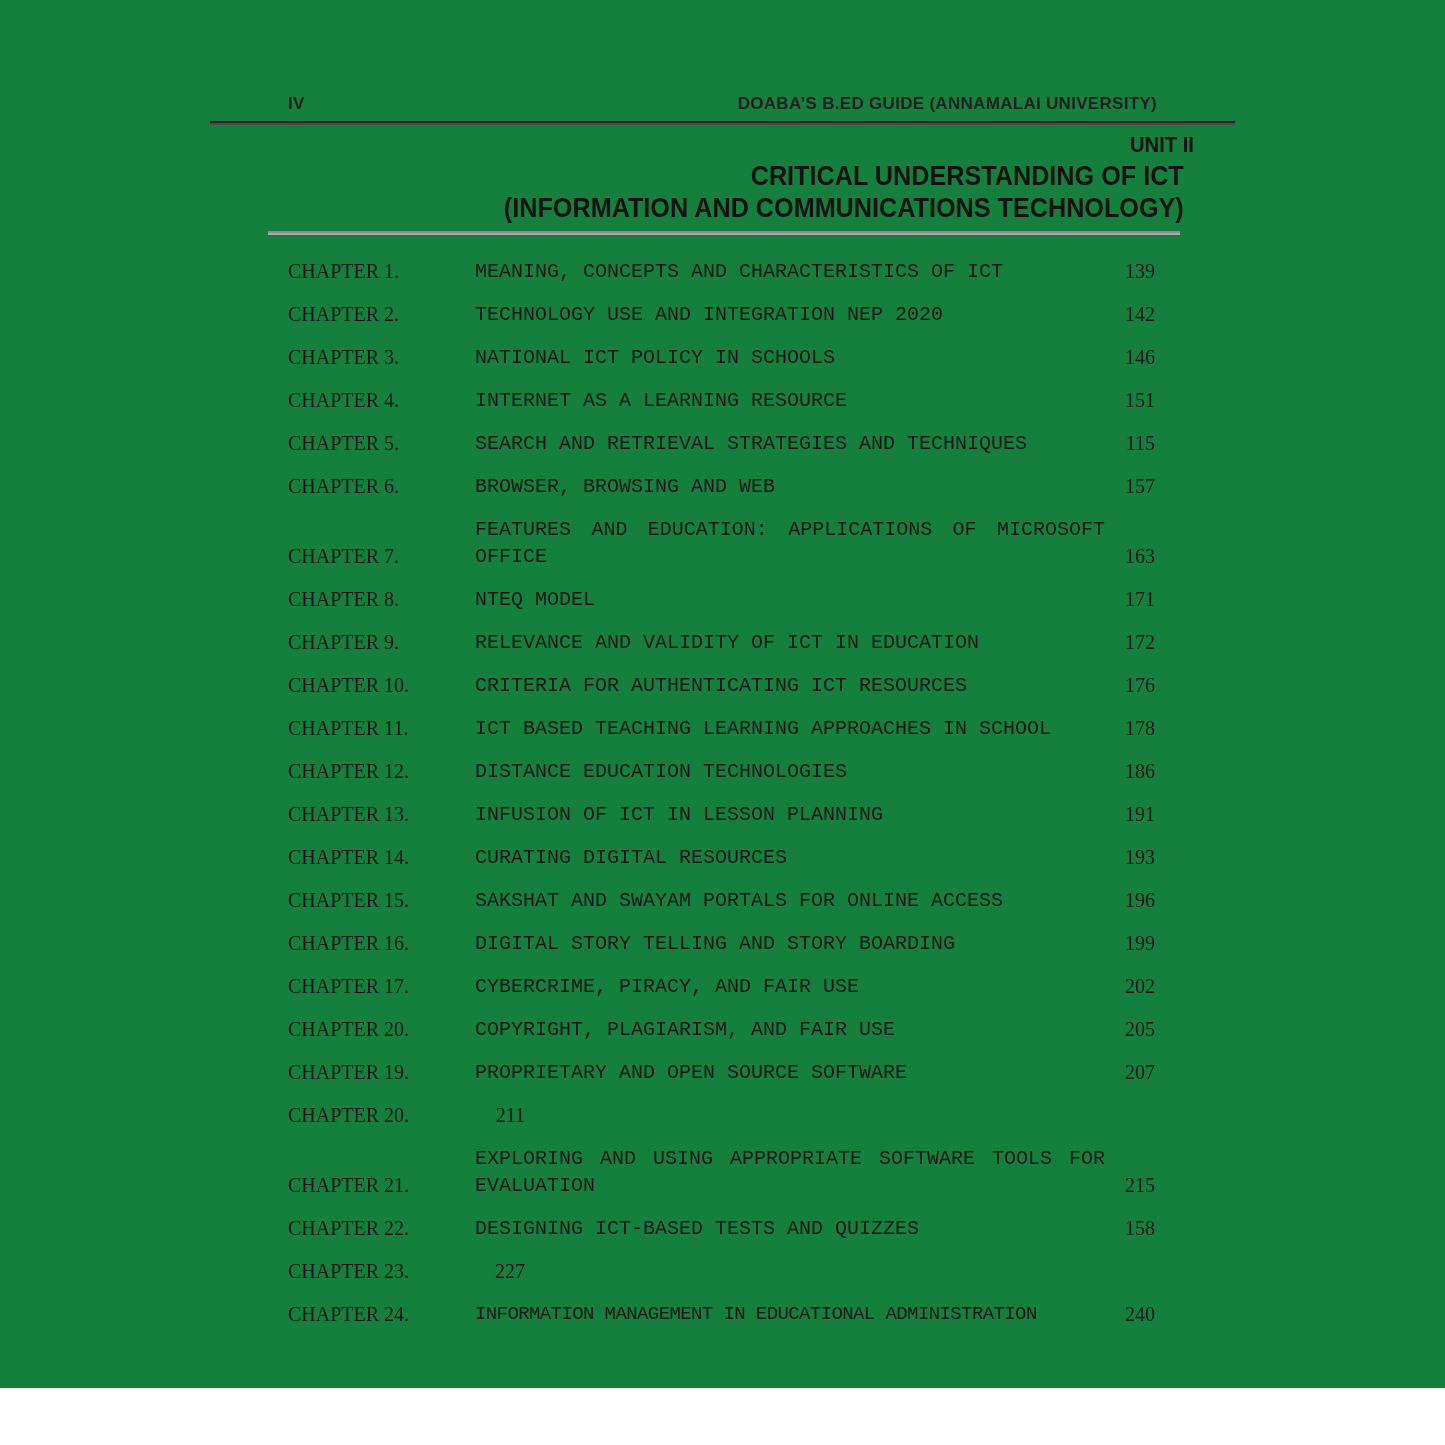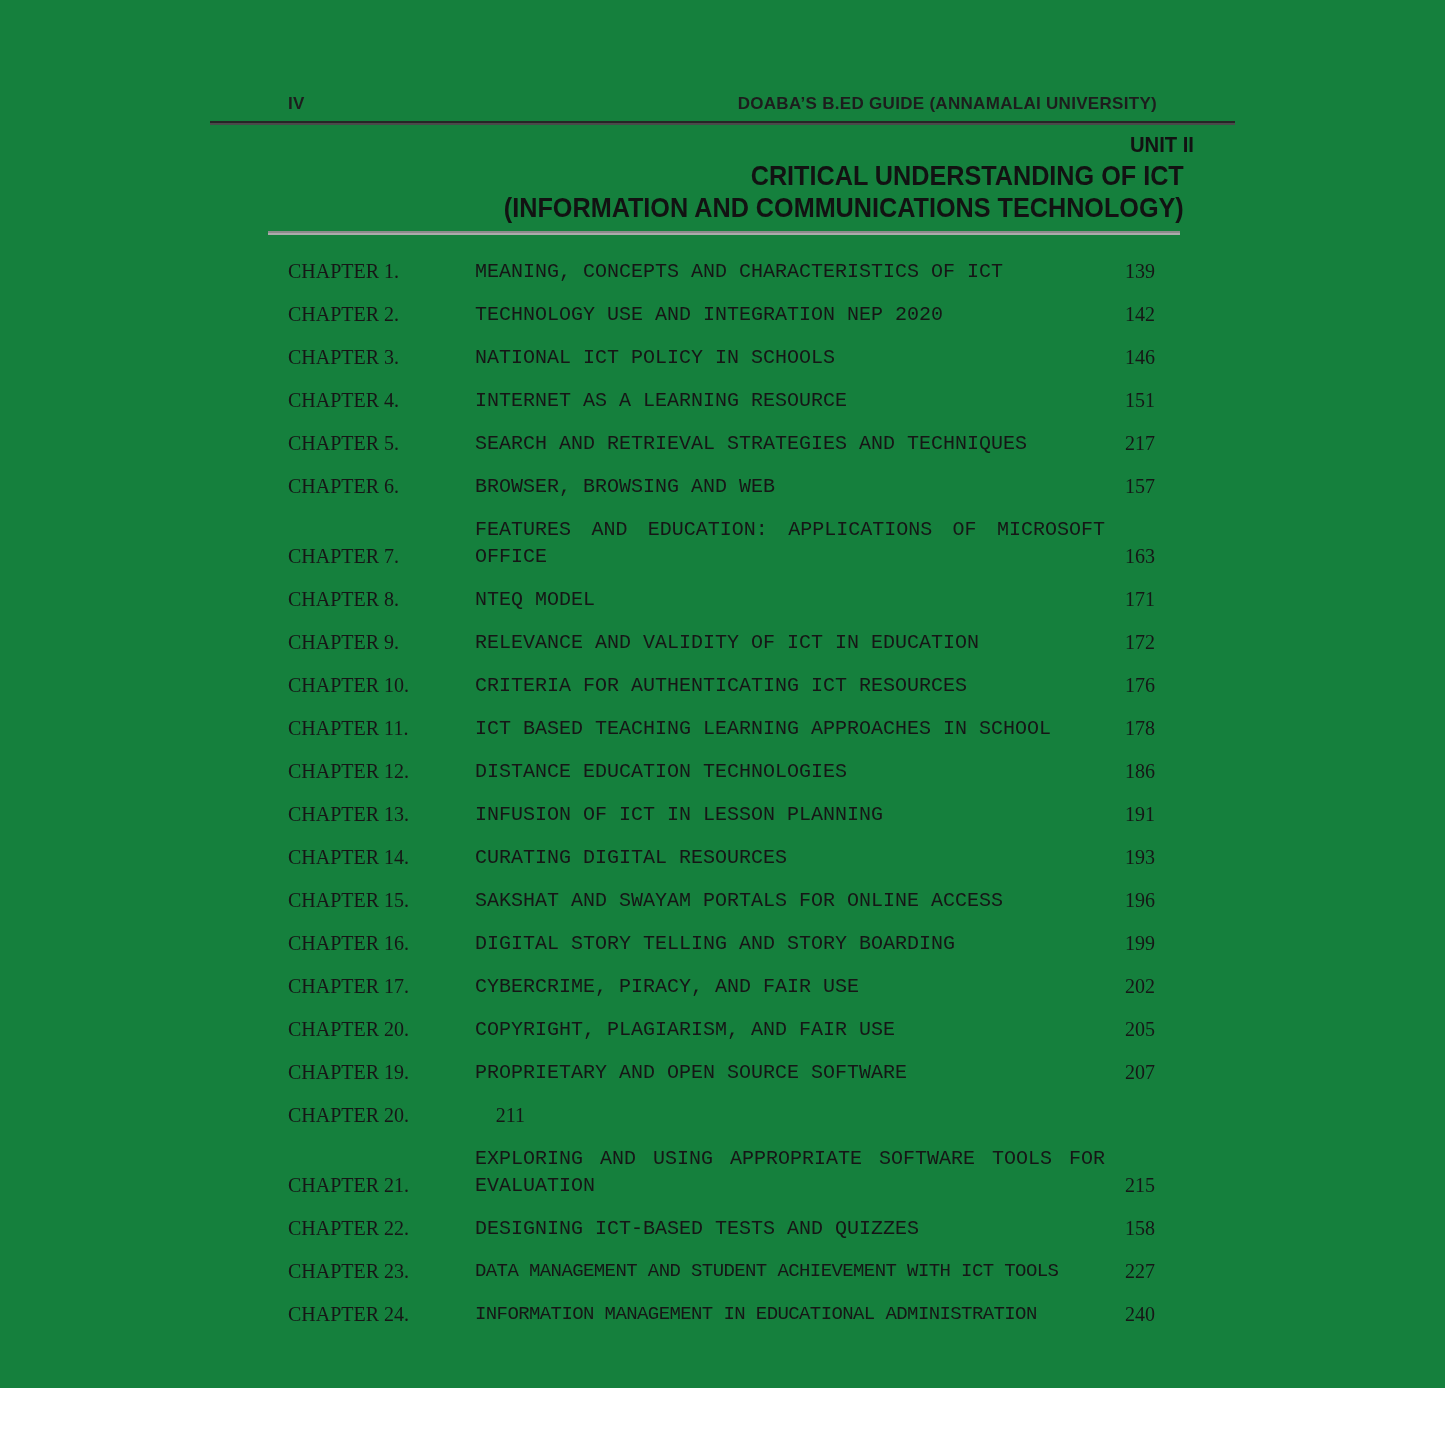--- a/index.html
+++ b/index.html
@@ -149,21 +149,21 @@
 
   <div class="toc-row">
     <span class="cell-label">CHAPTER 4.</span>
     <span class="cell-title">INTERNET AS A LEARNING RESOURCE</span>
     <span class="cell-page">151</span>
   </div>
 
   <div class="toc-row">
     <span class="cell-label">CHAPTER 5.</span>
     <span class="cell-title">SEARCH AND RETRIEVAL STRATEGIES AND TECHNIQUES</span>
-    <span class="cell-page">217</span>
+    <span class="cell-page">115</span>
   </div>
 
   <div class="toc-row">
     <span class="cell-label">CHAPTER 6.</span>
     <span class="cell-title">BROWSER, BROWSING AND WEB</span>
     <span class="cell-page">157</span>
   </div>
 
   <div class="toc-row">
     <span class="cell-label">CHAPTER 7.</span>
@@ -255,21 +255,20 @@
   </div>
 
   <div class="toc-row">
     <span class="cell-label">CHAPTER 22.</span>
     <span class="cell-title">DESIGNING ICT-BASED TESTS AND QUIZZES</span>
     <span class="cell-page">158</span>
   </div>
 
   <div class="toc-row">
     <span class="cell-label">CHAPTER 23.</span>
-    <span class="cell-title tight">DATA MANAGEMENT AND STUDENT ACHIEVEMENT WITH ICT TOOLS</span>
     <span class="cell-page">227</span>
   </div>
 
   <div class="toc-row">
     <span class="cell-label">CHAPTER 24.</span>
     <span class="cell-title tight">INFORMATION MANAGEMENT IN EDUCATIONAL ADMINISTRATION</span>
     <span class="cell-page">240</span>
   </div>
 </div>
 

